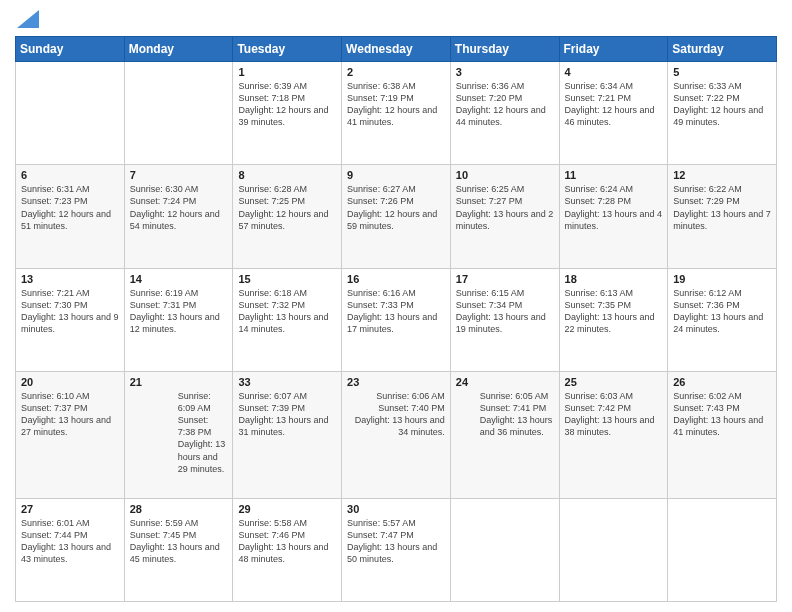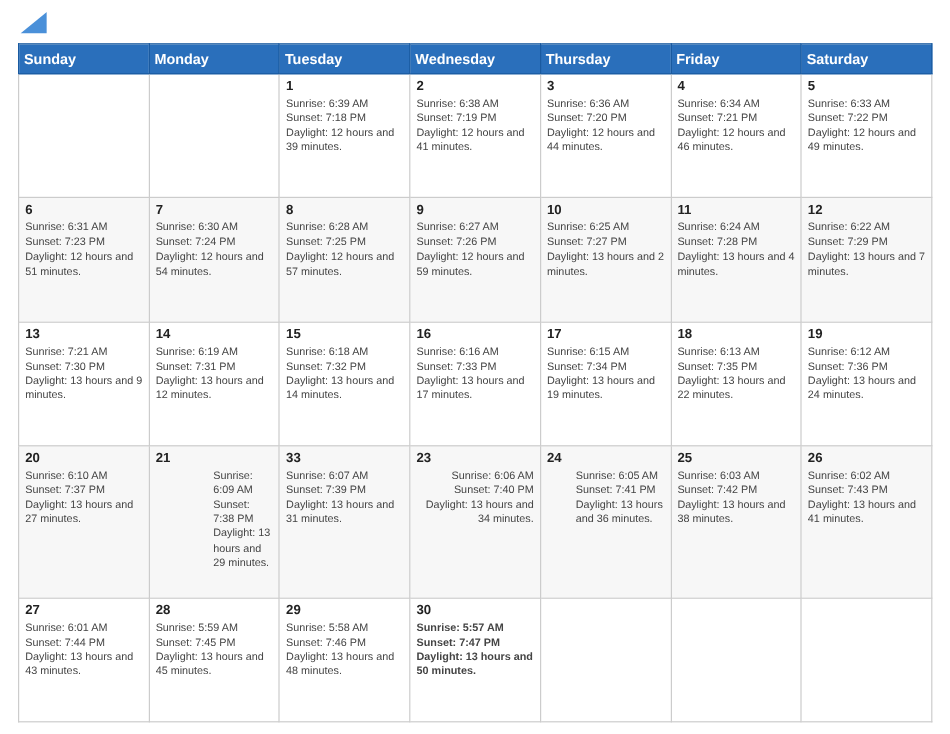--- a/index.html
+++ b/index.html
@@ -315,21 +315,21 @@
 Daylight: 13 hours and 45 minutes.</div>
           </td>
           <td>
             <span class="day-num">29</span>
             <div class="day-info" style="white-space: pre-line;">Sunrise: 5:58 AM
 Sunset: 7:46 PM
 Daylight: 13 hours and 48 minutes.</div>
           </td>
           <td>
             <span class="day-num">30</span>
-            <div class="day-info" style="white-space: pre-line; font-weight: bold;">Sunrise: 5:57 AM
+            <div class="day-info" style="white-space: pre-line;">Sunrise: 5:57 AM
 Sunset: 7:47 PM
 Daylight: 13 hours and 50 minutes.</div>
           </td>
           <td class="empty"></td>
           <td class="empty"></td>
           <td class="empty"></td>
         </tr>
       </tbody>
   </table>
 </div>

